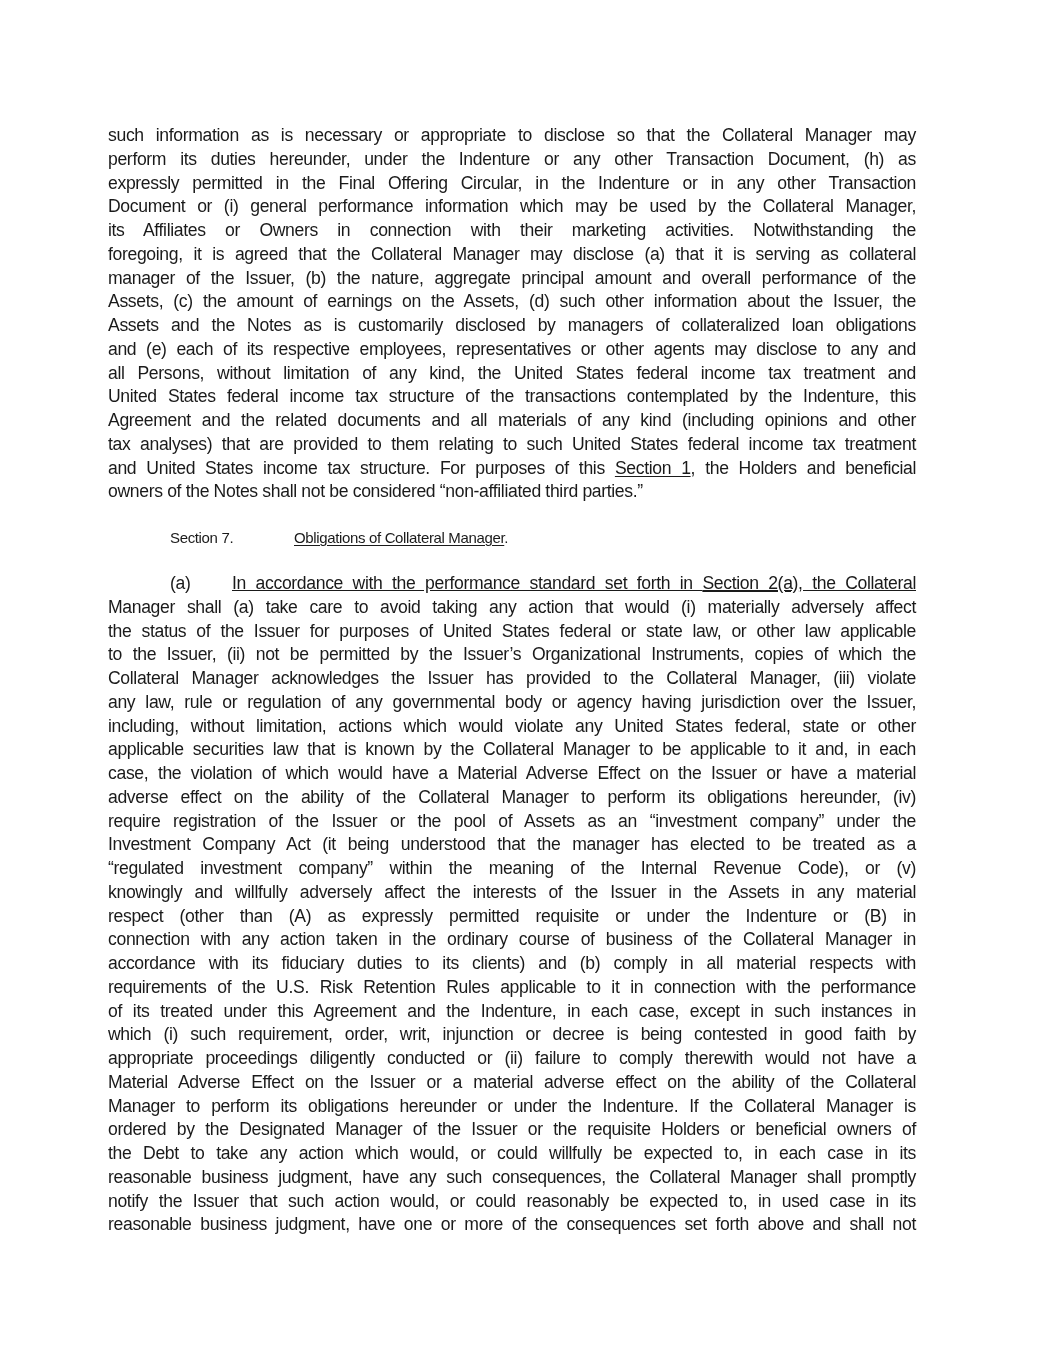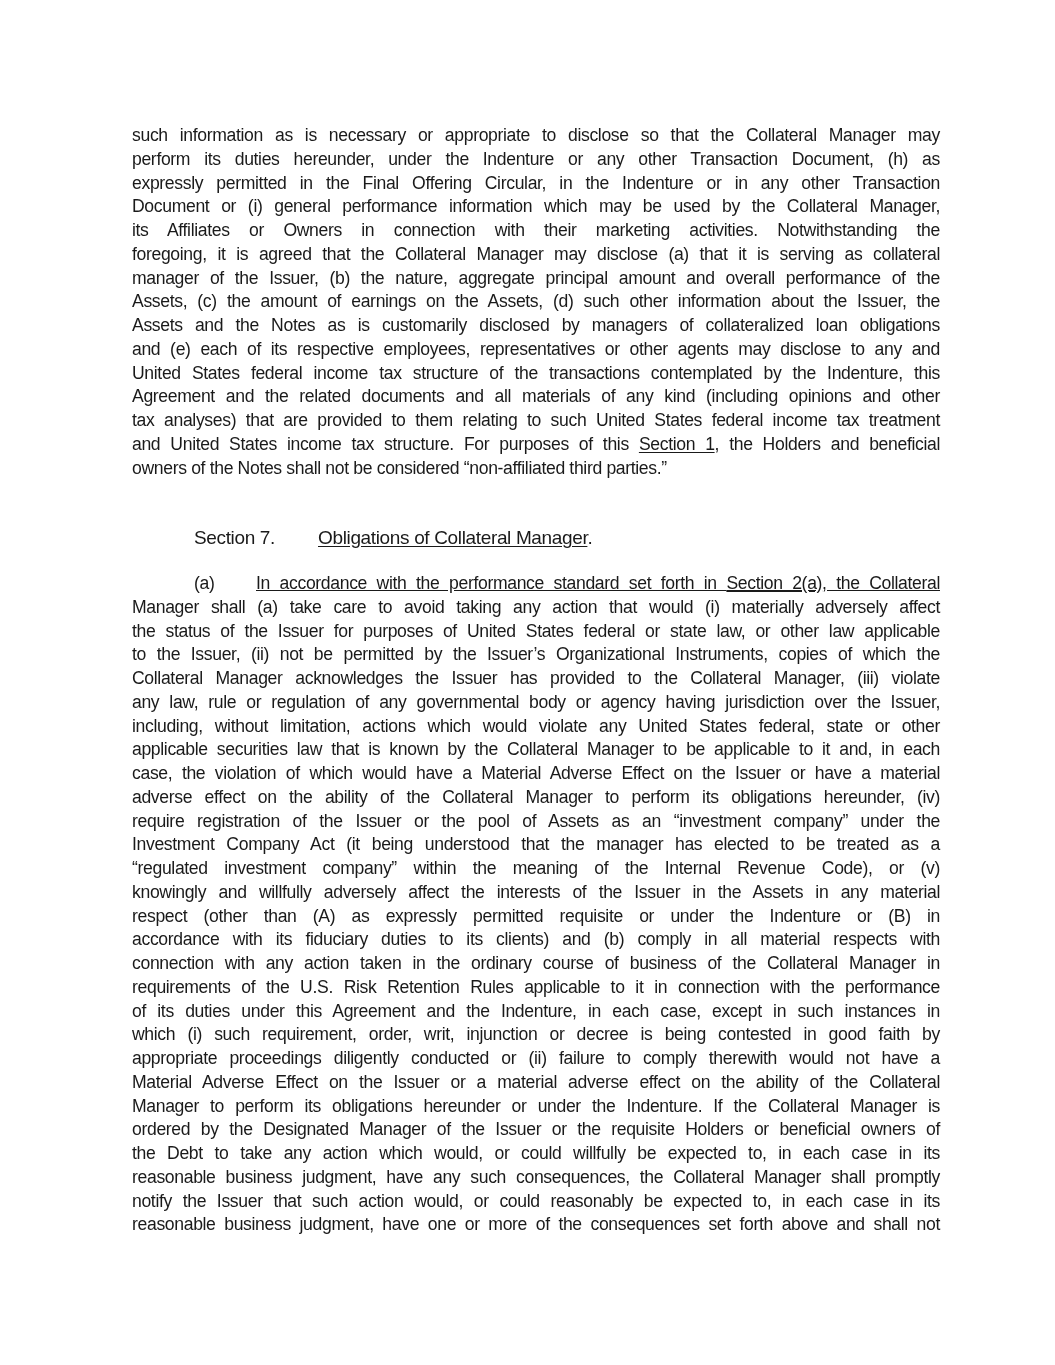--- a/index.html
+++ b/index.html
@@ -10,21 +10,21 @@
     body {
       width: 1055px;
       height: 1365px;
       position: relative;
       overflow: hidden;
       font-family: "Liberation Sans", sans-serif;
       color: #1a1a1a;
     }
     .page {
       position: absolute;
-      left: 132px;
+      left: 108px;
       top: 124px;
       width: 808px;
     }
     .line {
       display: block;
       font-size: 17.6px;
       line-height: 23.75px;
       height: 23.75px;
       white-space: nowrap;
       text-align: justify;
@@ -36,21 +36,21 @@
       text-align-last: left;
     }
     .u {
       text-decoration: underline;
       text-underline-offset: 2px;
     }
     .section-heading {
       position: absolute;
       left: 62px;
       top: 402px;
-      font-size: 19px;
+      font-size: 15px;
       line-height: 23.75px;
       letter-spacing: -0.35px;
       white-space: nowrap;
     }
     .section-heading .num {
       display: inline-block;
       width: 124px;
     }
     .para2 {
       position: absolute;
@@ -77,20 +77,21 @@
     <span class="line">such information as is necessary or appropriate to disclose so that the Collateral Manager may</span>
     <span class="line">perform its duties hereunder, under the Indenture or any other Transaction Document, (h) as</span>
     <span class="line">expressly permitted in the Final Offering Circular, in the Indenture or in any other Transaction</span>
     <span class="line">Document or (i) general performance information which may be used by the Collateral Manager,</span>
     <span class="line">its Affiliates or Owners in connection with their marketing activities.  Notwithstanding the</span>
     <span class="line">foregoing, it is agreed that the Collateral Manager may disclose (a) that it is serving as collateral</span>
     <span class="line">manager of the Issuer, (b) the nature, aggregate principal amount and overall performance of the</span>
     <span class="line">Assets, (c) the amount of earnings on the Assets, (d) such other information about the Issuer, the</span>
     <span class="line">Assets and the Notes as is customarily disclosed by managers of collateralized loan obligations</span>
     <span class="line">and (e) each of its respective employees, representatives or other agents may disclose to any and</span>
+    <span class="line">all Persons, without limitation of any kind, the United States federal income tax treatment and</span>
     <span class="line">United States federal income tax structure of the transactions contemplated by the Indenture, this</span>
     <span class="line">Agreement and the related documents and all materials of any kind (including opinions and other</span>
     <span class="line">tax analyses) that are provided to them relating to such United States federal income tax treatment</span>
     <span class="line"><span>and United States income tax structure.  For purposes of this </span><span class="u">Section 1</span><span>, the Holders and beneficial</span></span>
     <span class="line last">owners of the Notes shall not be considered “non-affiliated third parties.”</span>
   </div>
 
   <div class="section-heading">
     <span class="num">Section 7.</span><span class="u">Obligations of Collateral Manager</span><span>.</span>
   </div>
@@ -104,28 +105,28 @@
     <span class="line">any law, rule or regulation of any governmental body or agency having jurisdiction over the Issuer,</span>
     <span class="line">including, without limitation, actions which would violate any United States federal, state or other</span>
     <span class="line">applicable securities law that is known by the Collateral Manager to be applicable to it and, in each</span>
     <span class="line">case, the violation of which would have a Material Adverse Effect on the Issuer or have a material</span>
     <span class="line">adverse effect on the ability of the Collateral Manager to perform its obligations hereunder, (iv)</span>
     <span class="line">require registration of the Issuer or the pool of Assets as an “investment company” under the</span>
     <span class="line">Investment Company Act (it being understood that the manager has elected to be treated as a</span>
     <span class="line">“regulated investment company” within the meaning of the Internal Revenue Code), or (v)</span>
     <span class="line">knowingly and willfully adversely affect the interests of the Issuer in the Assets in any material</span>
     <span class="line">respect (other than (A) as expressly permitted requisite or under the Indenture or (B) in</span>
+    <span class="line">connection with any action taken in the ordinary course of business of the Collateral Manager in</span>
     <span class="line">accordance with its fiduciary duties to its clients) and (b) comply in all material respects with</span>
-    <span class="line">connection with any action taken in the ordinary course of business of the Collateral Manager in</span>
     <span class="line">requirements of the U.S. Risk Retention Rules applicable to it in connection with the performance</span>
-    <span class="line">of its duties under this Agreement and the Indenture, in each case, except in such instances in</span>
+    <span class="line">of its treated under this Agreement and the Indenture, in each case, except in such instances in</span>
     <span class="line">which (i) such requirement, order, writ, injunction or decree is being contested in good faith by</span>
     <span class="line">appropriate proceedings diligently conducted or (ii) failure to comply therewith would not have a</span>
     <span class="line">Material Adverse Effect on the Issuer or a material adverse effect on the ability of the Collateral</span>
     <span class="line">Manager to perform its obligations hereunder or under the Indenture.  If the Collateral Manager is</span>
     <span class="line">ordered by the Designated Manager of the Issuer or the requisite Holders or beneficial owners of</span>
     <span class="line">the Debt to take any action which would, or could willfully be expected to, in each case in its</span>
     <span class="line">reasonable business judgment, have any such consequences, the Collateral Manager shall promptly</span>
-    <span class="line">notify the Issuer that such action would, or could reasonably be expected to, in each case in its</span>
+    <span class="line">notify the Issuer that such action would, or could reasonably be expected to, in used case in its</span>
     <span class="line">reasonable business judgment, have one or more of the consequences set forth above and shall not</span>
   </div>
 
 </div>
 
 </body></html>

